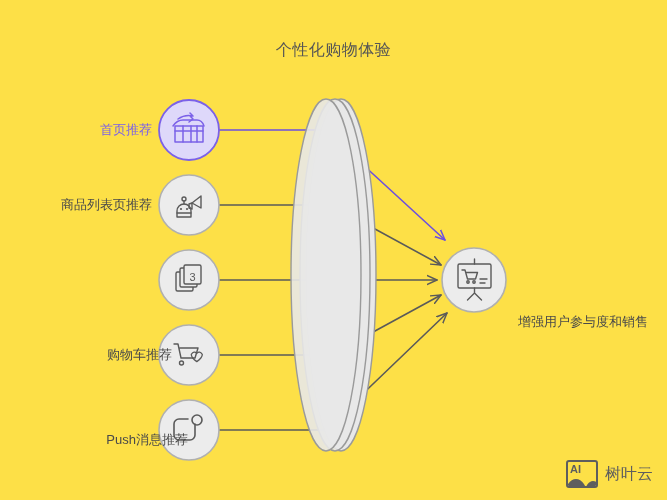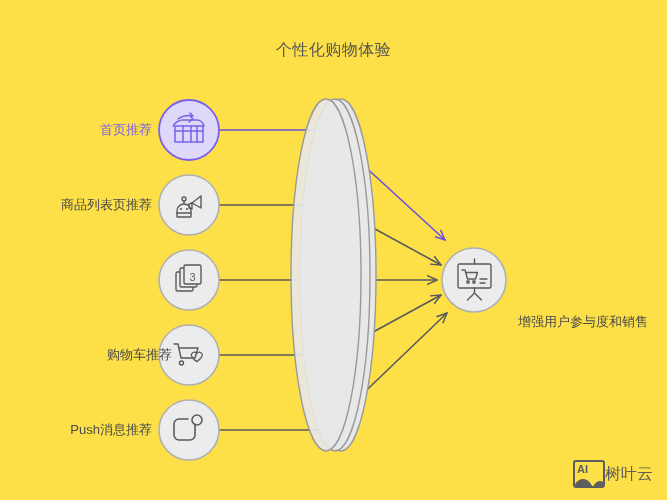--- a/index.html
+++ b/index.html
@@ -57,20 +57,21 @@
     font-size: 16px;
     color: #555555;
     letter-spacing: 0.5px;
   }
   #watermark {
     position: absolute;
     right: 14px;
     bottom: 12px;
     display: flex;
     align-items: center;
+    gap: 7px;
   }
   #watermark .wm-box {
     width: 28px;
     height: 24px;
     border: 2px solid #5e5e5e;
     border-radius: 3px;
     position: relative;
     overflow: hidden;
     display: flex;
     align-items: flex-start;
@@ -209,21 +210,21 @@
         <circle cx="474" cy="282" r="1.2"></circle>
         <path d="M480 279 h7 M480 283 h5"></path>
       </g>
     </g>
 
   </svg>
 
   <div class="node-label left-label highlight" style="left: 0; width: 152px; top: 130px;">首页推荐</div>
   <div class="node-label left-label" style="left: 0; width: 152px; top: 205px;">商品列表页推荐</div>
   <div class="node-label left-label" style="left: 0; width: 152px; top: 355px; margin-left: 20px;">购物车推荐</div>
-  <div class="node-label left-label" style="left: 0; width: 152px; top: 430px;">Push消息推荐</div>
+  <div class="node-label left-label" style="left: 0; width: 152px; top: 440px; padding-left: 36px;">Push消息推荐</div>
 
   <div class="node-label right-label" style="left: 518px; top: 294px; margin-top: 28px;">增强用户参与度和销售</div>
 
   <div id="watermark">
     <div class="wm-box">
       <span class="wm-ai">AI</span>
       <span class="wm-hill"></span>
       <span class="wm-hill2"></span>
     </div>
     <span class="wm-text">树叶云</span>

